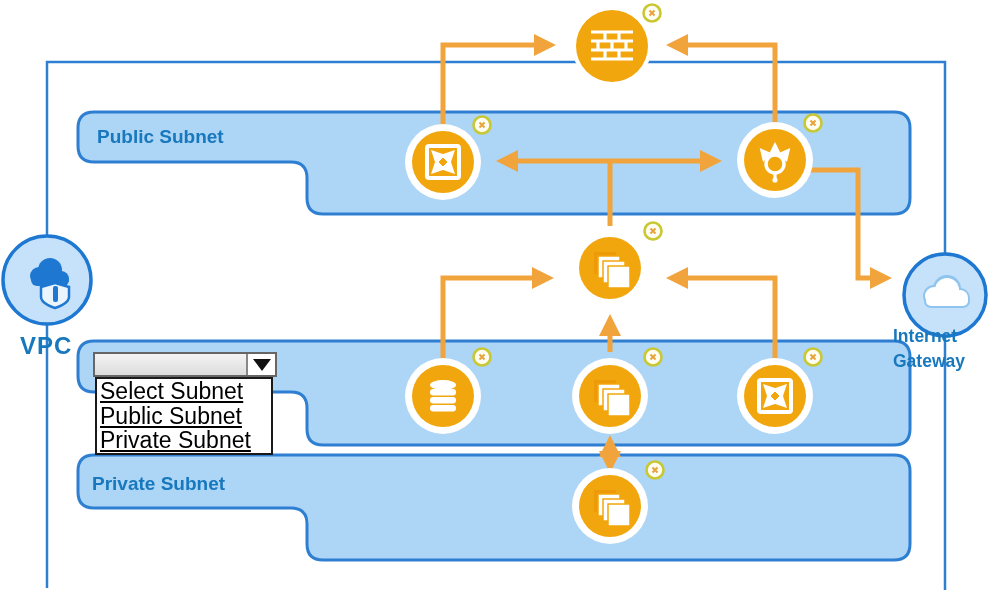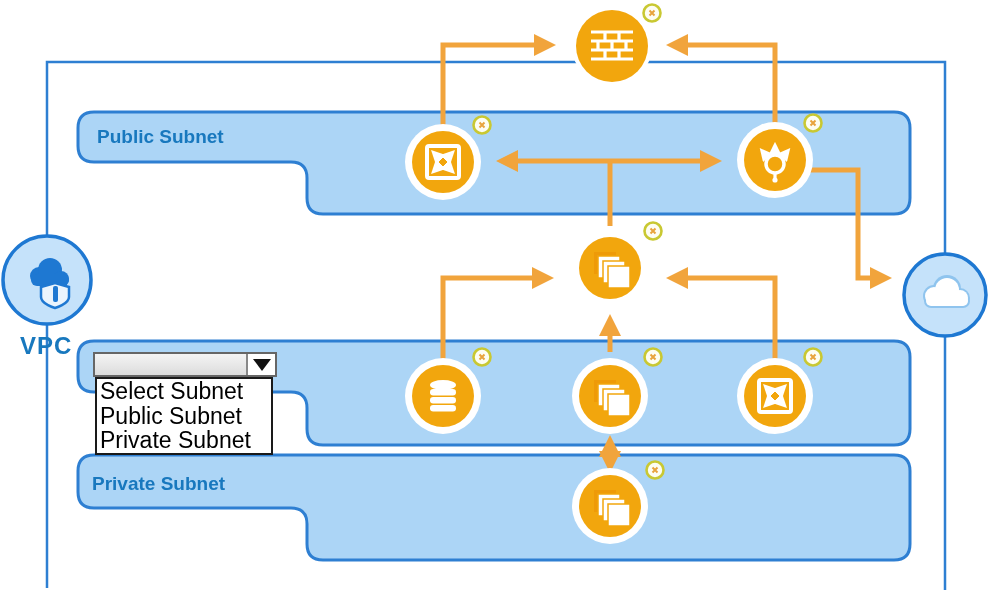--- a/index.html
+++ b/index.html
@@ -17,21 +17,21 @@
       display:flex;align-items:stretch;cursor:default;}
   #combobox-value{flex:1;font-size:15px;color:#111;padding:3px 4px;overflow:hidden;}
   #combobox-button{width:27px;border-left:2px solid #888;background:#fff;
       display:flex;align-items:center;justify-content:center;}
   #combobox-arrow{width:0;height:0;border-left:9px solid transparent;
       border-right:9px solid transparent;border-top:12px solid #111;}
   #subnet-option-list{position:absolute;left:95px;top:377px;width:178px;
       box-sizing:border-box;background:#fff;border:2px solid #1a1a1a;
       font-size:23px;color:#000;}
   .subnet-option{line-height:24.5px;height:24.5px;padding-left:3px;white-space:nowrap;
-      overflow:hidden;}
+      overflow:hidden;text-decoration:underline;}
 </style>
 </head>
 <body>
 
 <div id="stage">
 
 <svg id="diagram-svg" width="1000" height="604" viewBox="0 0 1000 604">
   <defs>
     <marker id="ah" markerWidth="4.4" markerHeight="4.4" refX="3.2" refY="2.2" orient="auto-start-reverse">
       <path d="M0 0 L4.4 2.2 L0 4.4 Z" fill="#F1A43C"></path>
@@ -179,20 +179,21 @@
       <rect x="924" y="294" width="46" height="14" rx="7" fill="#8FC4EE"></rect>
       <circle cx="934" cy="296" r="9" fill="#fff"></circle>
       <circle cx="947" cy="290" r="12" fill="#fff"></circle>
       <circle cx="960" cy="298" r="8" fill="#fff"></circle>
       <rect x="926" y="296" width="42" height="10" rx="5" fill="#fff"></rect>
     </g>
   </g>
 </svg>
 
 <div class="diagram-label" id="vpc-label">VPC</div>
+<div class="diagram-label" id="igw-label">Internet Gateway</div>
 <div class="diagram-label" id="public-subnet-label">Public Subnet</div>
 <div class="diagram-label" id="private-subnet-label">Private Subnet</div>
 
 <div id="subnet-combobox">
   <div id="combobox-value"></div>
   <div id="combobox-button">
     <span id="combobox-arrow"></span>
   </div>
 </div>
 

